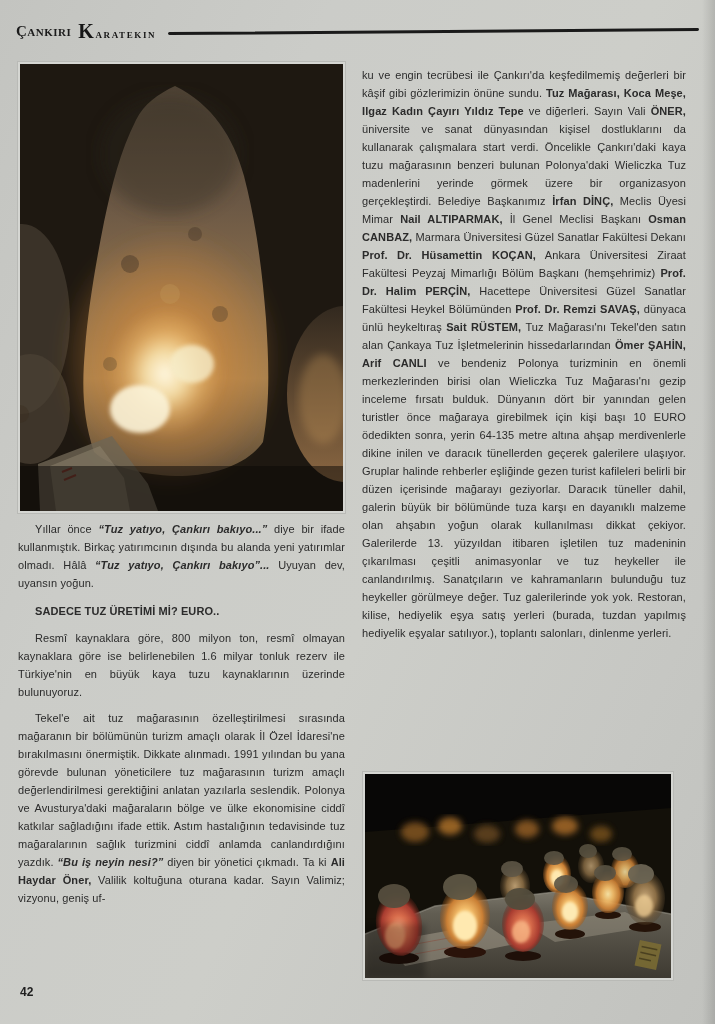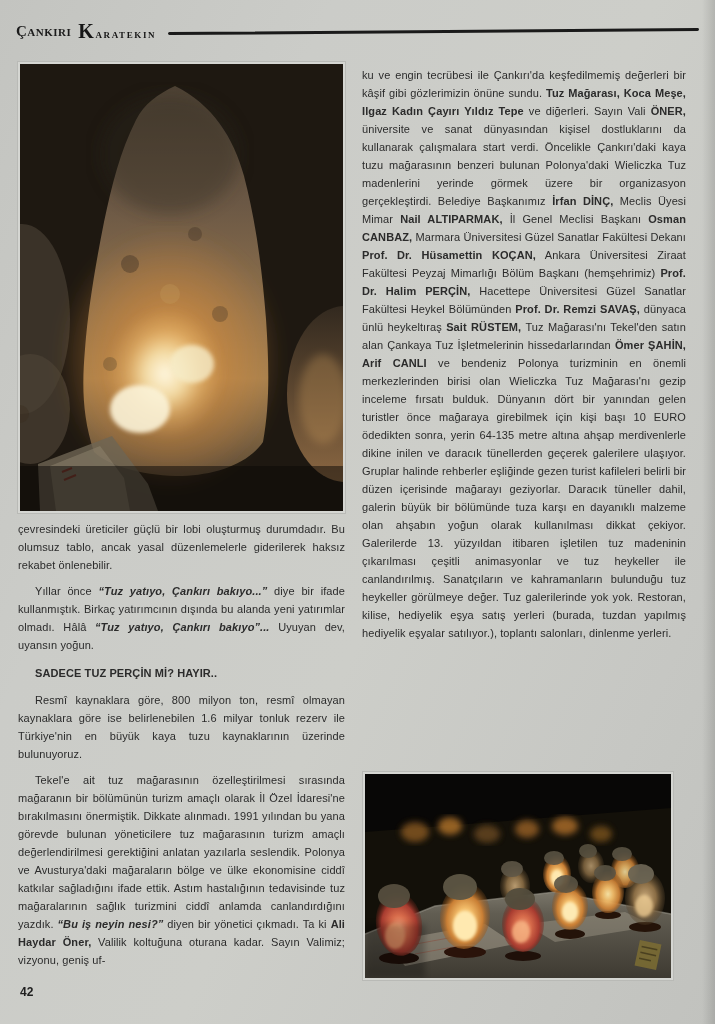--- a/index.html
+++ b/index.html
@@ -121,23 +121,22 @@
         <circle cx="90" cy="300" r="7" fill="#4a3a28" opacity="0.3"></circle>
         <circle cx="150" cy="230" r="10" fill="#c49a5e" opacity="0.3"></circle>
         <circle cx="185,0" cy="350" r="9" fill="#3a2c1e" opacity="0.4"></circle>
         <path d="M18,400 L92,372 L128,420 L138,447 L20,447 Z" fill="#6e6554" opacity="0.8"></path>
         <path d="M30,402 L80,382 L104,414 L110,447 L36,447 Z" fill="#958a74" opacity="0.45"></path>
         <path d="M42,408 l10,-4 M44,416 l12,-5" stroke="#7b2a20" stroke-width="2" opacity="0.8"></path>
         <rect x="0" y="402" width="323" height="45" fill="#0a0805" opacity="0.5"></rect>
       </svg>
     </figure>
     <div class="left-text body-text">
-        <p class=""><span>çevresindeki üreticiler güçlü bir lobi oluşturmuş durumdadır. Bu olumsuz tablo, ancak yasal düzenlemelerle giderilerek haksız rekabet önlenebilir.</span></p>
         <p class="indent"><span>Yıllar önce </span><span style="font-weight: bold; font-style: italic;">“Tuz yatıyo, Çankırı bakıyo...”</span><span> diye bir ifade kullanmıştık. Birkaç yatırımcının dışında bu alanda yeni yatırımlar olmadı. Hâlâ </span><span style="font-weight: bold; font-style: italic;">“Tuz yatıyo, Çankırı bakıyo”...</span><span> Uyuyan dev, uyansın yoğun.</span></p>
-        <p class=" para-heading"><span style="font-weight: bold;">SADECE TUZ PERÇİN Mİ? HAYIR..</span></p>
+        <p class=" para-heading"><span style="font-weight: bold;">SADECE TUZ ÜRETİMİ Mİ? EURO..</span></p>
         <p class="indent"><span>Resmî kaynaklara göre, 800 milyon ton, resmî olmayan kaynaklara göre ise belirlenebilen 1.6 milyar tonluk rezerv ile Türkiye'nin en büyük kaya tuzu kaynaklarının üzerinde bulunuyoruz.</span></p>
         <p class="indent"><span>Tekel'e ait tuz mağarasının özelleştirilmesi sırasında mağaranın bir bölümünün turizm amaçlı olarak İl Özel İdaresi'ne bırakılmasını önermiştik. Dikkate alınmadı. 1991 yılından bu yana görevde bulunan yöneticilere tuz mağarasının turizm amaçlı değerlendirilmesi gerektiğini anlatan yazılarla seslendik. Polonya ve Avusturya'daki mağaraların bölge ve ülke ekonomisine ciddî katkılar sağladığını ifade ettik. Astım hastalığının tedavisinde tuz mağaralarının sağlık turizmini ciddî anlamda canlandırdığını yazdık. </span><span style="font-weight: bold; font-style: italic;">“Bu iş neyin nesi?”</span><span> diyen bir yönetici çıkmadı. Ta ki </span><span style="font-weight: bold;">Ali Haydar Öner,</span><span> Valilik koltuğuna oturana kadar. Sayın Valimiz; vizyonu, geniş uf-</span></p>
       </div>
   </div>
 
   <div class="col-right">
     <div class="right-text body-text">
         <p class=""><span>ku ve engin tecrübesi ile Çankırı'da keşfedilmemiş değerleri bir kâşif gibi gözlerimizin önüne sundu. </span><span style="font-weight: bold;">Tuz Mağarası, Koca Meşe, Ilgaz Kadın Çayırı Yıldız Tepe</span><span> ve diğerleri. Sayın Vali </span><span style="font-weight: bold;">ÖNER,</span><span> üniversite ve sanat dünyasından kişisel dostluklarını da kullanarak çalışmalara start verdi. Öncelikle Çankırı'daki kaya tuzu mağarasının benzeri bulunan Polonya'daki Wieliczka Tuz madenlerini yerinde görmek üzere bir organizasyon gerçekleştirdi. Belediye Başkanımız </span><span style="font-weight: bold;">İrfan DİNÇ,</span><span> Meclis Üyesi Mimar </span><span style="font-weight: bold;">Nail ALTIPARMAK,</span><span> İl Genel Meclisi Başkanı </span><span style="font-weight: bold;">Osman CANBAZ,</span><span> Marmara Üniversitesi Güzel Sanatlar Fakültesi Dekanı </span><span style="font-weight: bold;">Prof. Dr. Hüsamettin KOÇAN,</span><span> Ankara Üniversitesi Ziraat Fakültesi Peyzaj Mimarlığı Bölüm Başkanı (hemşehrimiz) </span><span style="font-weight: bold;">Prof. Dr. Halim PERÇİN,</span><span> Hacettepe Üniversitesi Güzel Sanatlar Fakültesi Heykel Bölümünden </span><span style="font-weight: bold;">Prof. Dr. Remzi SAVAŞ,</span><span> dünyaca ünlü heykeltıraş </span><span style="font-weight: bold;">Sait RÜSTEM,</span><span> Tuz Mağarası'nı Tekel'den satın alan Çankaya Tuz İşletmelerinin hissedarlarından </span><span style="font-weight: bold;">Ömer ŞAHİN, Arif CANLI</span><span> ve bendeniz Polonya turizminin en önemli merkezlerinden birisi olan Wieliczka Tuz Mağarası'nı gezip inceleme fırsatı bulduk. Dünyanın dört bir yanından gelen turistler önce mağaraya girebilmek için kişi başı 10 EURO ödedikten sonra, yerin 64-135 metre altına ahşap merdivenlerle dikine inilen ve daracık tünellerden geçerek galerilere ulaşıyor. Gruplar halinde rehberler eşliğinde gezen turist kafileleri belirli bir düzen içerisinde mağarayı geziyorlar. Daracık tüneller dahil, galerin büyük bir bölümünde tuza karşı en dayanıklı malzeme olan ahşabın yoğun olarak kullanılması dikkat çekiyor. Galerilerde 13. yüzyıldan itibaren işletilen tuz madeninin çıkarılması çeşitli animasyonlar ve tuz heykeller ile canlandırılmış. Sanatçıların ve kahramanların bulunduğu tuz heykeller görülmeye değer. Tuz galerilerinde yok yok. Restoran, kilise, hediyelik eşya satış yerleri (burada, tuzdan yapılmış hediyelik eşyalar satılıyor.), toplantı salonları, dinlenme yerleri.</span></p>
       </div>
     <figure class="photo-frame photo-bottom" style="margin:0;width:306px;height:204px;">

